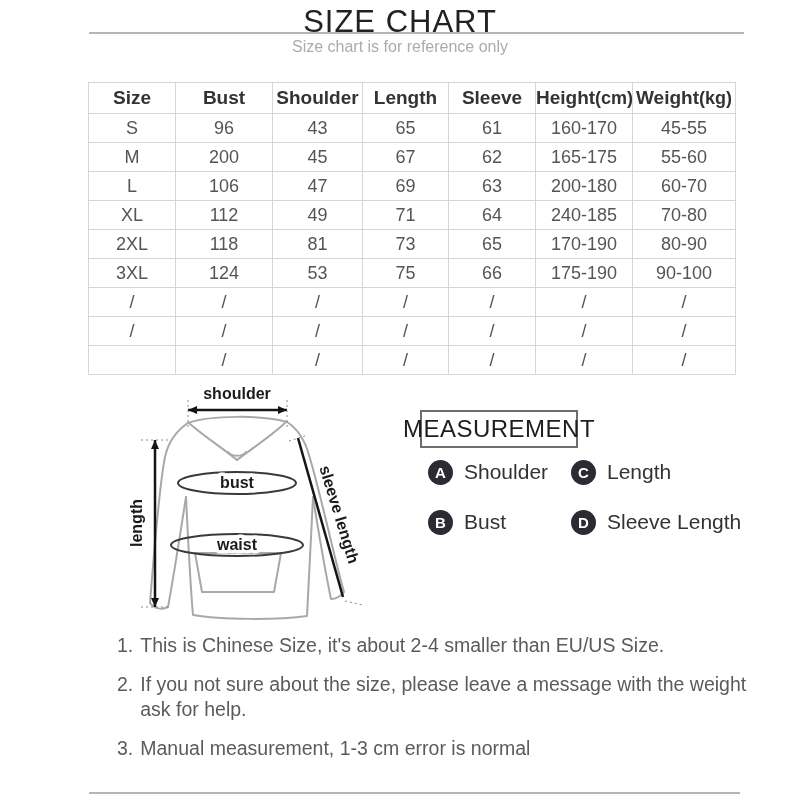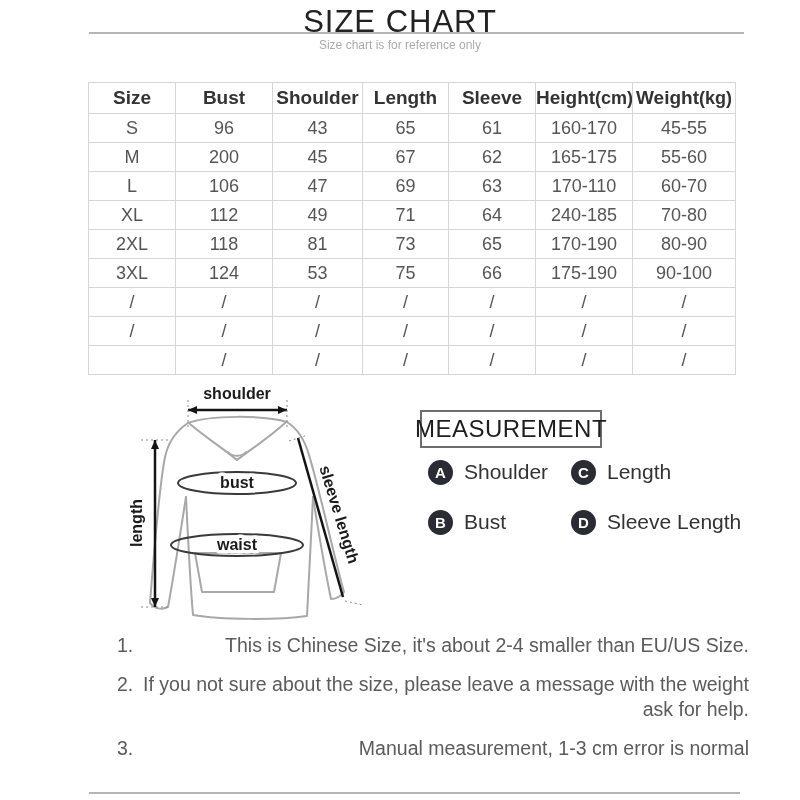--- a/index.html
+++ b/index.html
@@ -13,42 +13,42 @@
     position:absolute; top:4px; left:0; width:100%;
     text-align:center; font-size:31px; font-weight:400;
     color:#222; letter-spacing:1px;
   }
   .title-rule {
     position:absolute; top:32px; left:89px; width:655px; height:2px;
     background:#b5b5b5;
   }
   .subtitle {
     position:absolute; top:38px; left:0; width:100%;
-    text-align:center; font-size:12px; color:#ababab;
+    text-align:center; font-size:16px; color:#ababab;
   }
   
   table.size-table {
     position:absolute; left:88px; top:82px; width:647px;
     border-collapse:collapse; table-layout:fixed;
   }
   .size-table th, .size-table td {
     border:1px solid #d6d6d6; text-align:center; vertical-align:middle;
     overflow:hidden; white-space:nowrap;
   }
   .size-table th { height:31px; font-size:19px; font-weight:700; color:#333; }
   .size-table td { height:29px; font-size:18px; font-weight:400; color:#555; }
   .size-table .unit { font-size:18px; color:#333; }
   
   .hoodie { position:absolute; left:100px; top:385px; }
   .hoodie text { font-family:"Liberation Sans", sans-serif; }
   .diagram-label { font-size:16px; font-weight:bold; fill:#1b1b1b; }
   .halo { paint-order:stroke; stroke:#ffffff; stroke-width:7px; stroke-linejoin:round; }
   
   .mbox {
-    position:absolute; left:420px; top:410px; width:182px; height:38px;
+    position:absolute; left:420px; top:410px; width:158px; height:38px;
     border:2px solid #6e6e6e; display:flex; align-items:center; justify-content:center;
     font-size:24px; color:#1e1e1e; letter-spacing:0.5px; background:#fff;
   }
   .legend-grid {
     position:absolute; left:428px; top:458px;
     display:grid; grid-template-columns:143px auto; row-gap:22px;
   }
   .legend-item { display:flex; align-items:center; gap:11px; height:28px; }
   .badge {
     width:25px; height:25px; border-radius:50%; background:#2b2b33;
@@ -57,21 +57,21 @@
   }
   .legend-label { font-size:21px; color:#333; }
   
   .attention { position:absolute; left:117px; top:633px; width:650px; }
   .att-head { font-size:23px; color:#5f5f5f; margin-bottom:17px; }
   .att-item {
     display:flex; gap:7px; font-size:19.5px; color:#5b5b5b;
     line-height:1.32; margin-bottom:13px; width:632px;
   }
   .att-num { flex:0 0 auto; }
-  .att-text { flex:1 1 auto;text-align:right; }
+  .att-text { flex:1 1 auto; }
   .bottom-rule {
     position:absolute; top:792px; left:89px; width:651px; height:2px;
     background:#b5b5b5;
   }
 </style>
 </head>
 <body>
 
 <div class="canvas">
 
@@ -118,21 +118,21 @@
           <td>62</td>
           <td>165-175</td>
           <td>55-60</td>
         </tr>
         <tr>
           <td>L</td>
           <td>106</td>
           <td>47</td>
           <td>69</td>
           <td>63</td>
-          <td>170-110</td>
+          <td>200-180</td>
           <td>60-70</td>
         </tr>
         <tr>
           <td>XL</td>
           <td>112</td>
           <td>49</td>
           <td>71</td>
           <td>64</td>
           <td>240-185</td>
           <td>70-80</td>

